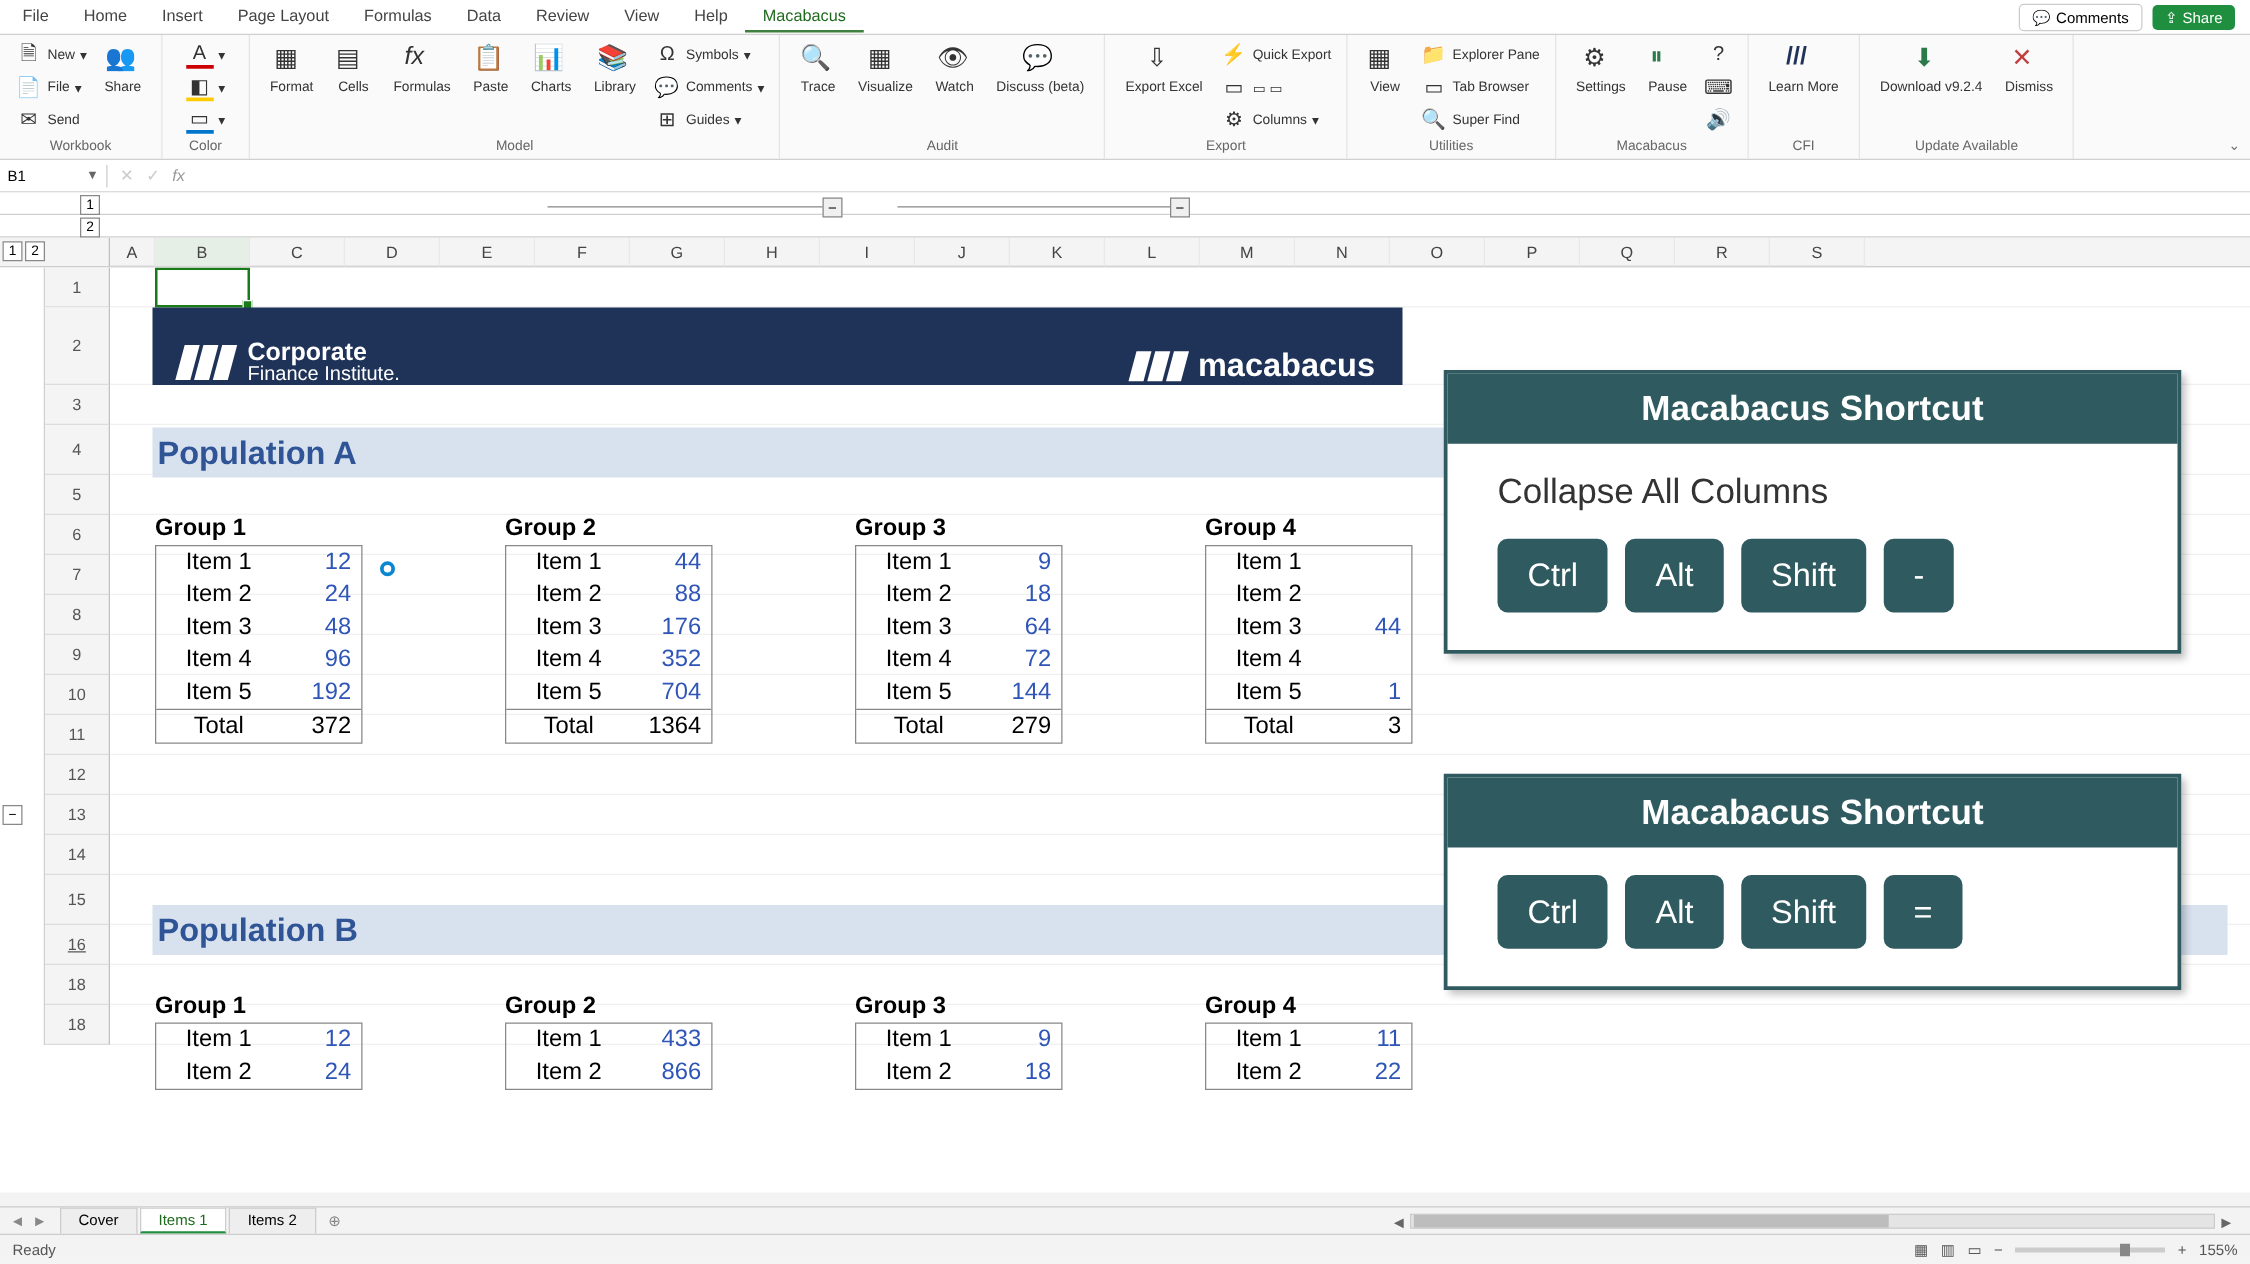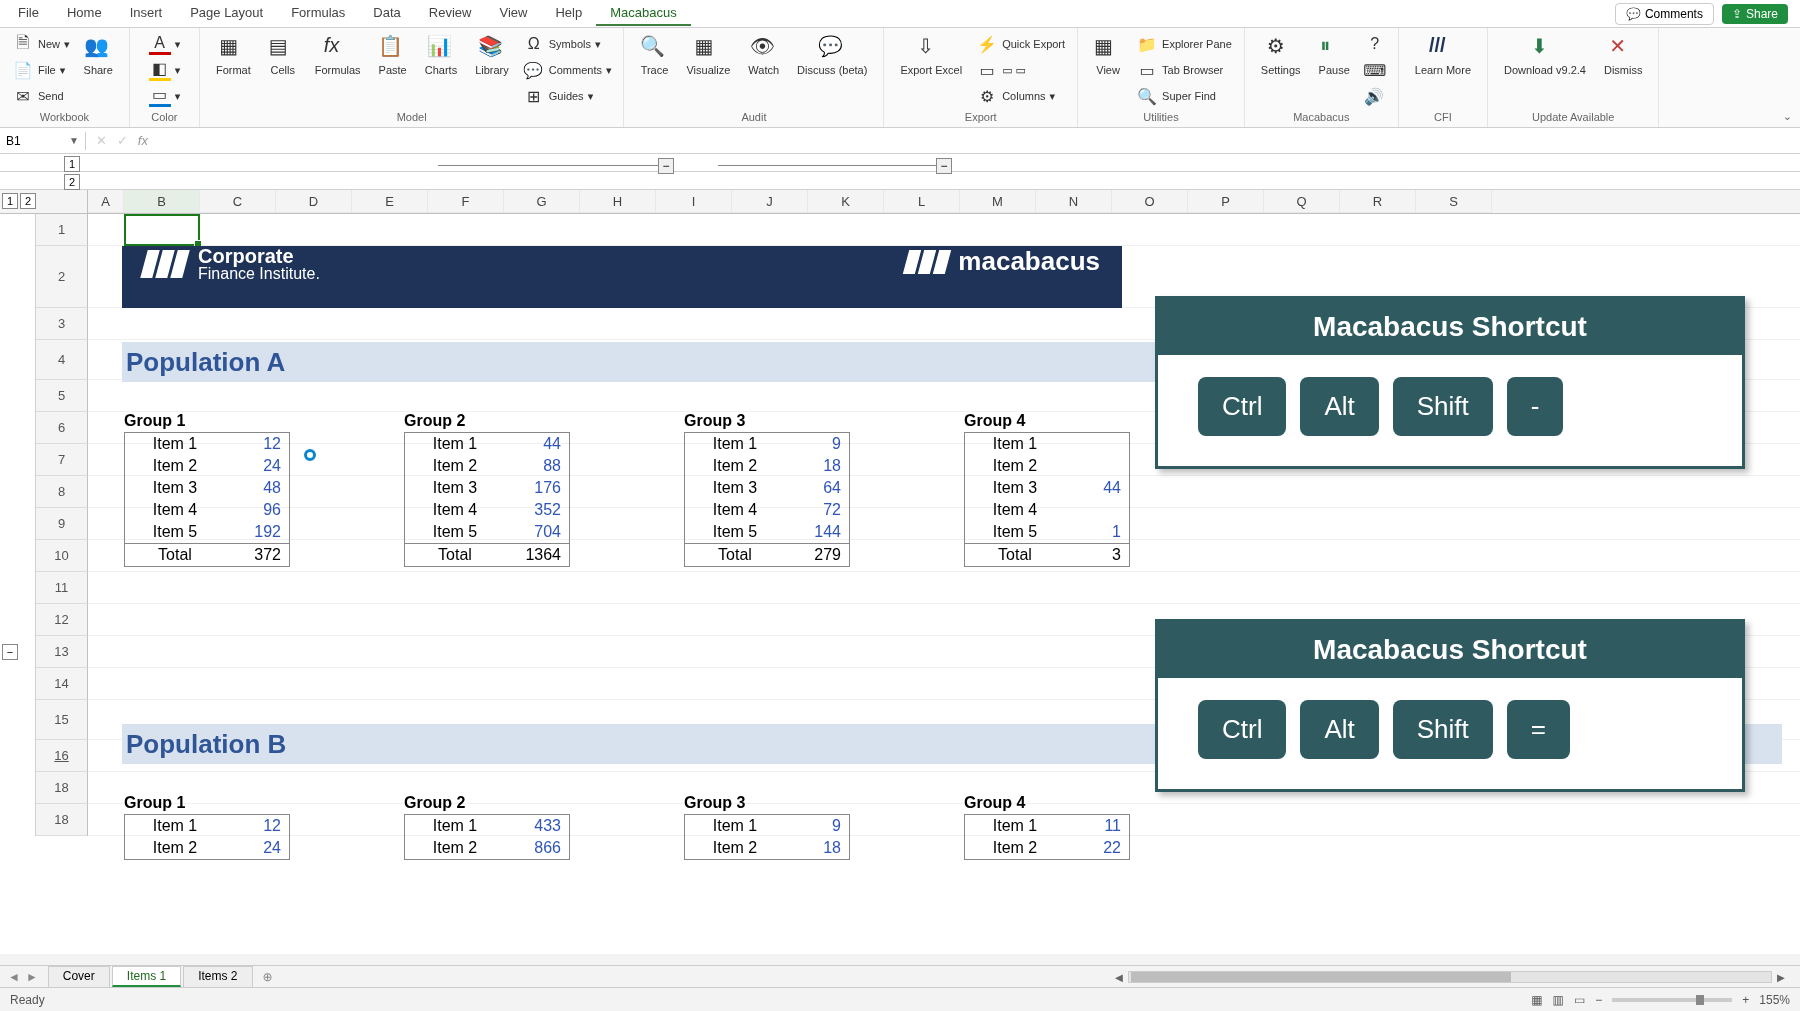--- a/index.html
+++ b/index.html
@@ -43,34 +43,34 @@
 
 .grid-area { position: relative; background: #fff; overflow: hidden; height: 740px; }
 .row { display: flex; height: 32px; }
 .row-hdr { width: 52px; background: #f4f4f4; border-right: 1px solid #c0c0c0; border-bottom: 1px solid #dcdcdc; text-align: center; font-size: 13px; color: #555; display: flex; align-items: center; justify-content: center; }
 .outline-gutter { width: 36px; background: #fff; border-right: 1px solid #d0d0d0; position: relative; }
 .col-cell { border-right: 1px solid #e8e8e8; border-bottom: 1px solid #e8e8e8; display: flex; align-items: center; justify-content: center; color: #444; min-width: 0; }
 .col-cell.sel { background: #e6efe6; }
 .cell-area { flex: 1; position: relative; border-bottom: 1px solid #f0f0f0; }
 
 
-.banner { background: #1f3258; color: #fff; display: flex; align-items: flex-start; justify-content: space-between; padding: 0 22px; height: 62px; position: absolute; left: 0; top: 0; right: 0; }
+.banner { background: #1f3258; color: #fff; display: flex; align-items: flex-end; justify-content: space-between; padding: 0 22px; height: 62px; position: absolute; left: 0; top: 0; right: 0; }
 .cfi-logo { display: flex; align-items: center; gap: 12px; }
 .cfi-bars { display: flex; gap: 3px; }
 .cfi-bars span { width: 12px; height: 28px; background: #fff; transform: skewX(-15deg); }
 .cfi-text1 { font-weight: 700; font-size: 20px; line-height: 1; }
 .cfi-text2 { font-size: 16px; line-height: 1; }
 .mac-logo { display: flex; align-items: center; gap: 10px; }
 .mac-bars { display: flex; gap: 3px; }
 .mac-bars span { width: 12px; height: 24px; background: #fff; transform: skewX(-15deg); }
 .mac-text { font-size: 26px; font-weight: 600; }
 
 .pop-hdr { background: #d8e2ef; color: #2f5597; font-size: 26px; font-weight: 700; position: absolute; left: 0; right: 0; height: 40px; display: flex; align-items: center; padding-left: 4px; }
 
-.data-block { position: absolute; font-size: 16px; }
+.data-block { position: absolute; font-size: 19px; }
 .grp-title { font-weight: 700; padding-bottom: 2px; }
 .grp-table { border: 1px solid #888; }
 .grp-row { display: flex; }
 .grp-lbl { width: 100px; padding: 2px 6px; text-align: center; }
 .grp-val { width: 64px; text-align: right; padding: 2px 8px; color: #2f55b7; }
 .grp-total { border-top: 1px solid #888; }
 .grp-total .grp-val { color: #000; }
 
 .sel-cell { position: absolute; border: 2px solid #1a7a1a; background: #fff; }
 .sel-cell::after { content: ""; position: absolute; right: -4px; bottom: -4px; width: 6px; height: 6px; background: #1a7a1a; border: 1px solid #fff; }
@@ -681,20 +681,21 @@
           </div>
         </div>
     </div>
 
   </div>
 </div>
 
 <div class="sc-card" style="left:1155px; top:296px; width:590px;">
   <div class="sc-card-hdr">Macabacus Shortcut</div>
   <div class="sc-card-body">
+    <div class="sc-title">Collapse All Columns</div>
     <div class="sc-keys" id="keys1">
         <div class="sc-key">Ctrl</div>
         <div class="sc-key">Alt</div>
         <div class="sc-key">Shift</div>
         <div class="sc-key">-</div>
       </div>
   </div>
 </div>
 <div class="sc-card" style="left:1155px; top:619px; width:590px;">
   <div class="sc-card-hdr">Macabacus Shortcut</div>

